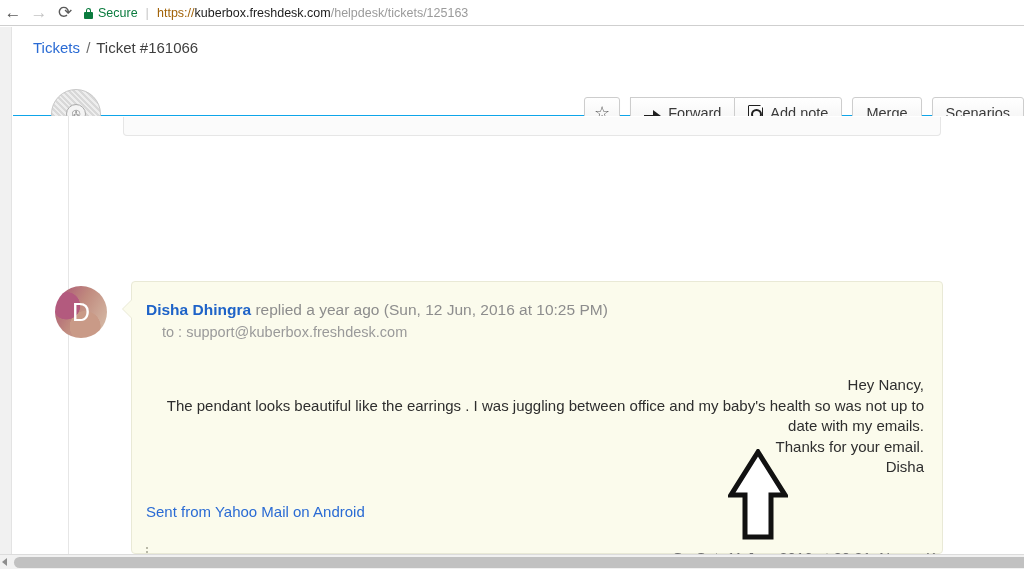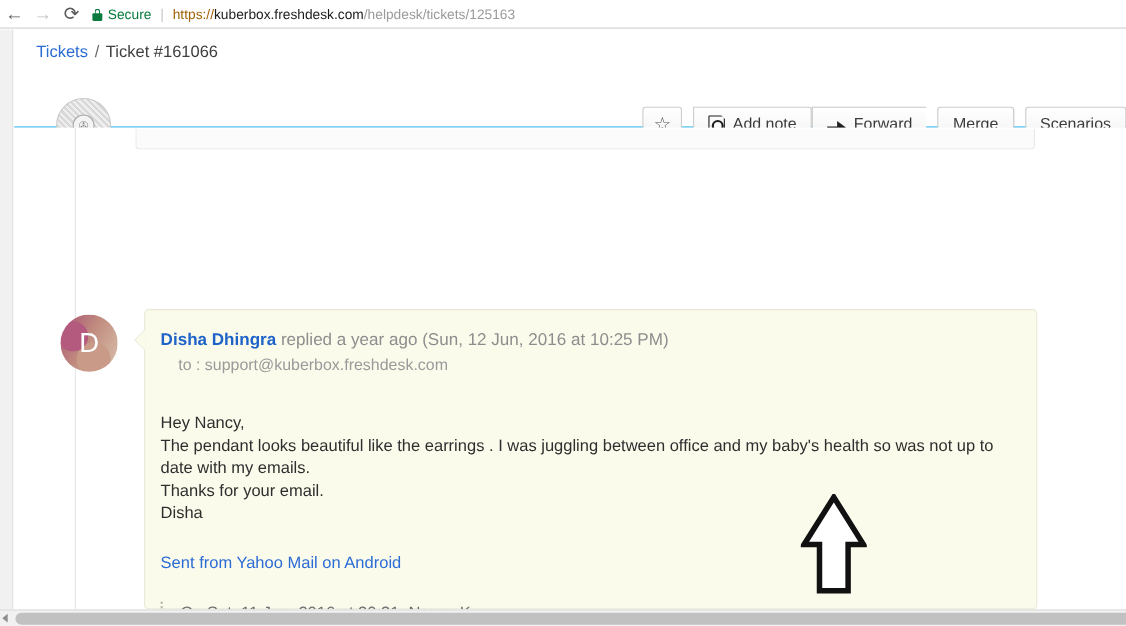--- a/index.html
+++ b/index.html
@@ -198,20 +198,21 @@
     display: flex; align-items: center; justify-content: center;
     color: #ffffff; font-size: 25px;
   }
 
   .msg-card {
     position: absolute; left: 118px; top: 165px;
     width: 812px; height: 273px;
     background: #fbfbec;
     border: 1px solid #e9e9d6;
     border-radius: 4px;
+    text-align: right;
   }
   .msg-card .pointer {
     position: absolute; left: -9px; top: 18px;
     width: 0; height: 0;
     border-top: 9px solid transparent;
     border-bottom: 9px solid transparent;
     border-right: 9px solid #fbfbec;
   }
   .msg-card .pointer-border {
     position: absolute; left: -10px; top: 18px;
@@ -291,27 +292,27 @@
   </div>
 
   <div class="agent-avatar">
     <span class="emblem">✇</span>
   </div>
 
   <div class="toolbar">
     <div class="tbtn star">
       <span class="star-glyph">☆</span>
     </div>
+    <div class="tbtn joined-mid">
+      <span class="icon-arrow-right"></span>
+      <span>Forward</span>
+    </div>
     <div class="tbtn joined-right">
       <span class="icon-note"></span>
       <span>Add note</span>
-    </div>
-    <div class="tbtn joined-mid">
-      <span class="icon-arrow-right"></span>
-      <span>Forward</span>
     </div>
     <div class="tbtn gap">
       <span>Merge</span>
     </div>
     <div class="tbtn gap">
       <span>Scenarios</span>
     </div>
   </div>
 </div>
 

